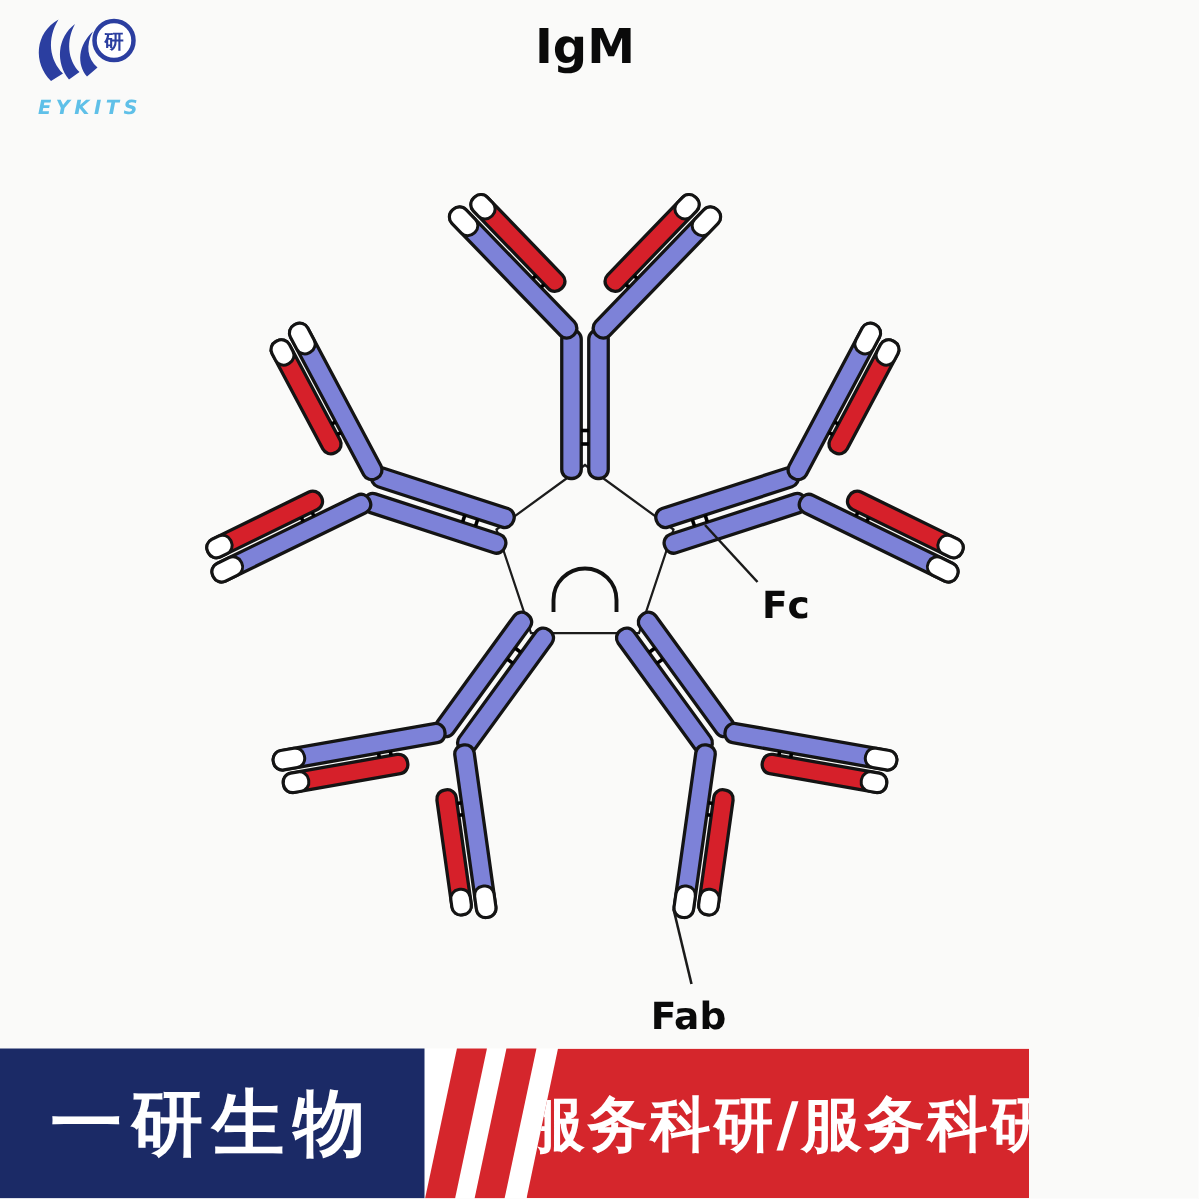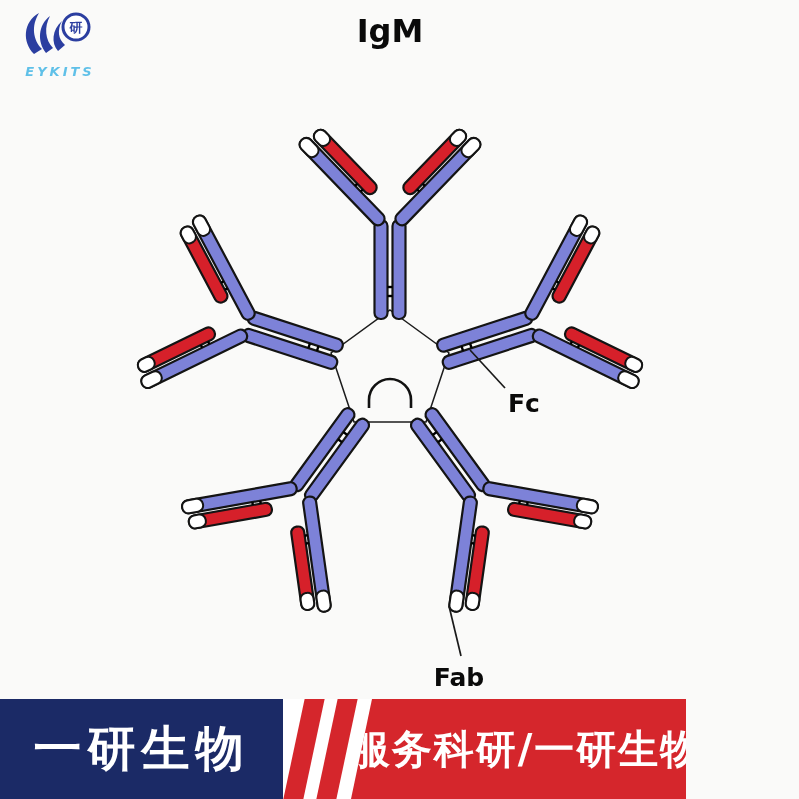--- a/index.html
+++ b/index.html
@@ -111,17 +111,17 @@
     </svg>
   </div>
 
   <div class="banner">
     <div class="navy">
       <span>一研生物</span>
     </div>
     <div class="stripe s1"></div>
     <div class="stripe s2"></div>
     <div class="redblock">
-      <span>服务科研/一研生物</span>
+      <span>服务科研/服务科研</span>
     </div>
   </div>
 
 </div>
 
 </body></html>

